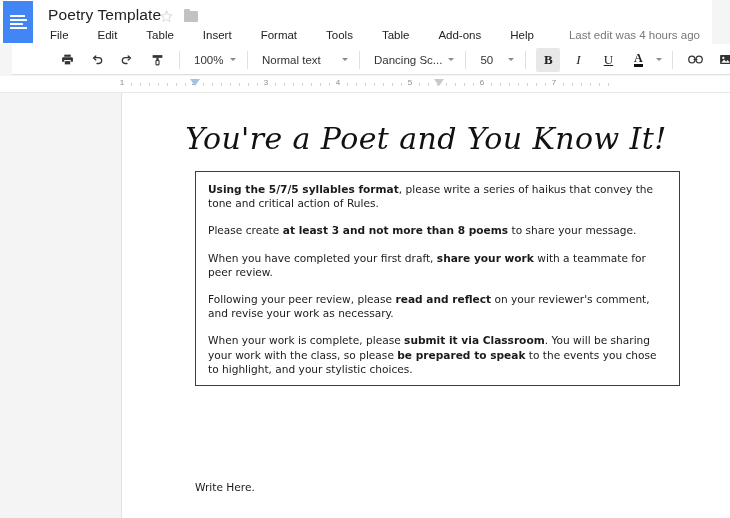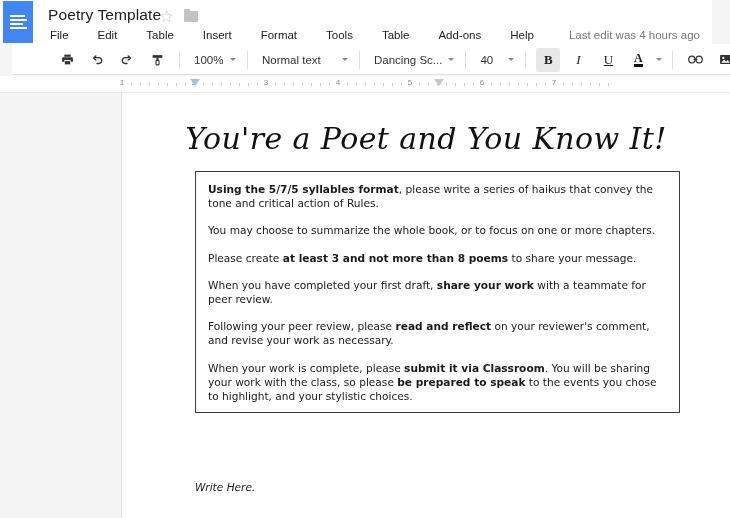--- a/index.html
+++ b/index.html
@@ -265,21 +265,20 @@
   .instruction-box p:last-child { margin-bottom: 0; }
   .instruction-box b { font-weight: bold; }
   .instruction-box p.all-bold { font-weight: bold; }
 
   .write-here {
     position: absolute;
     top: 388px; left: 73px;
     font-size: 10.6px;
     font-family: "DejaVu Sans", sans-serif;
     color: #1a1a1a;
-    font-style: italic;
   }
 </style>
 </head>
 <body>
 
 <div id="app">
 
   <div class="header">
 
     <div class="docs-logo">
@@ -364,21 +363,21 @@
       <div class="tb-sep"></div>
 
       <div class="tb-select tb-font">
         <span class="val">Dancing Sc...</span>
         <span class="caret"></span>
       </div>
 
       <div class="tb-sep"></div>
 
       <div class="tb-select tb-size">
-        <span class="val">40</span>
+        <span class="val">50</span>
         <span class="caret"></span>
       </div>
 
       <div class="tb-sep"></div>
 
       <div class="tb-btn active">
         <span class="fmt-b">B</span>
       </div>
       <div class="tb-btn">
         <span class="fmt-i">I</span>
@@ -482,23 +481,20 @@
     <div class="page">
 
       <div class="doc-title-line">You're a Poet and You Know It!</div>
 
       <div class="instruction-box">
 
         <p>
           <b>Using the 5/7/5 syllables format</b><span>, please write a series of haikus that convey the tone and critical action of Rules.</span>
         </p>
 
-        <p>
-          <span>You may choose to summarize the whole book, or to focus on one or more chapters.</span>
-        </p>
 
         <p>
           <span>Please create </span><b>at least 3 and not more than 8 poems</b><span> to share your message.</span>
         </p>
 
         <p>
           <span>When you have completed your first draft, </span><b>share your work</b><span> with a teammate for peer review.</span>
         </p>
 
         <p>

